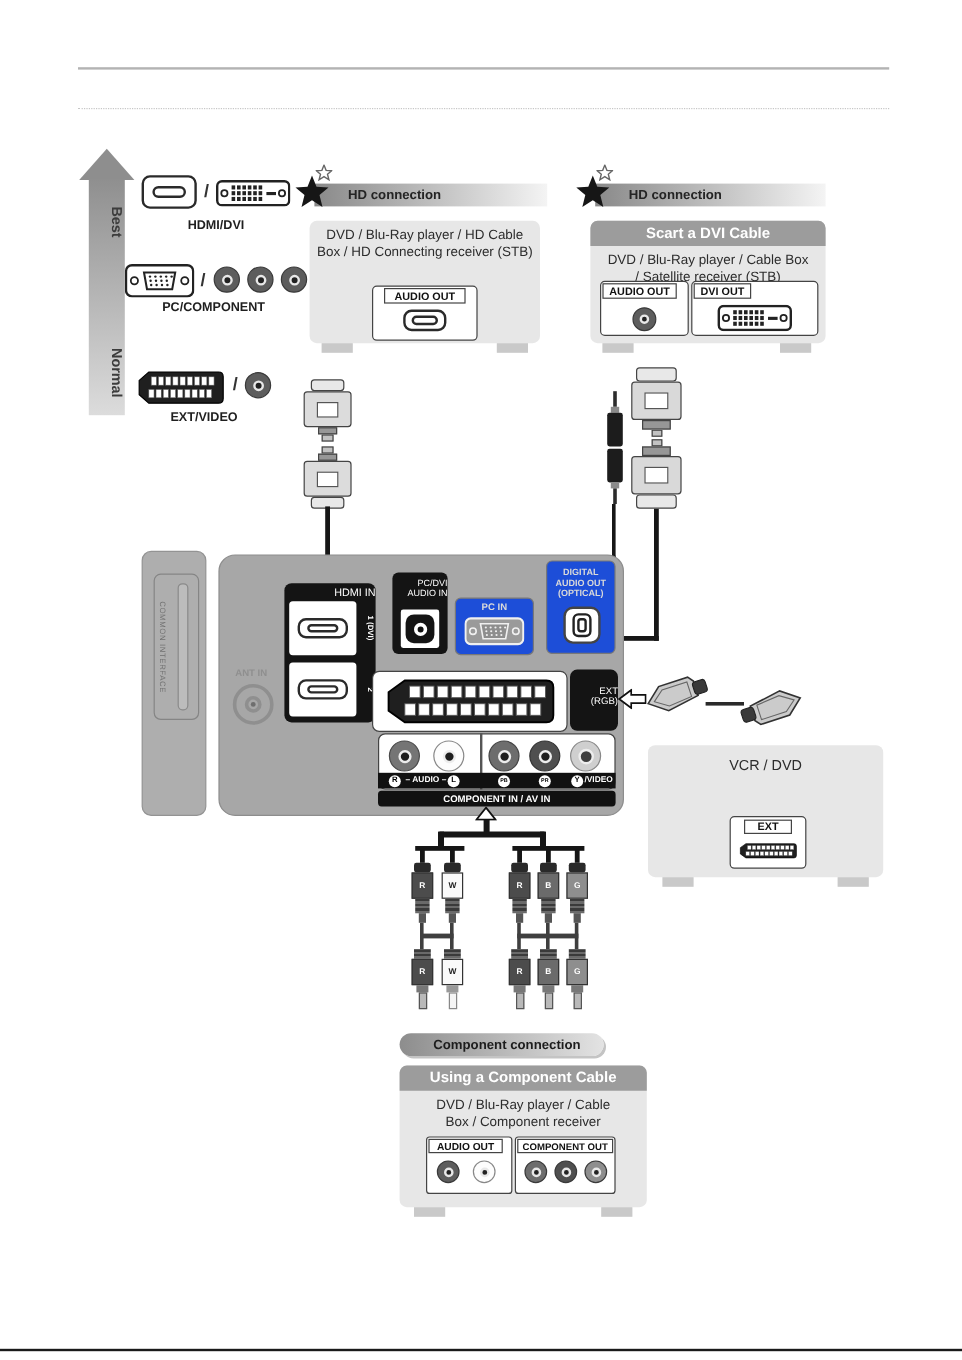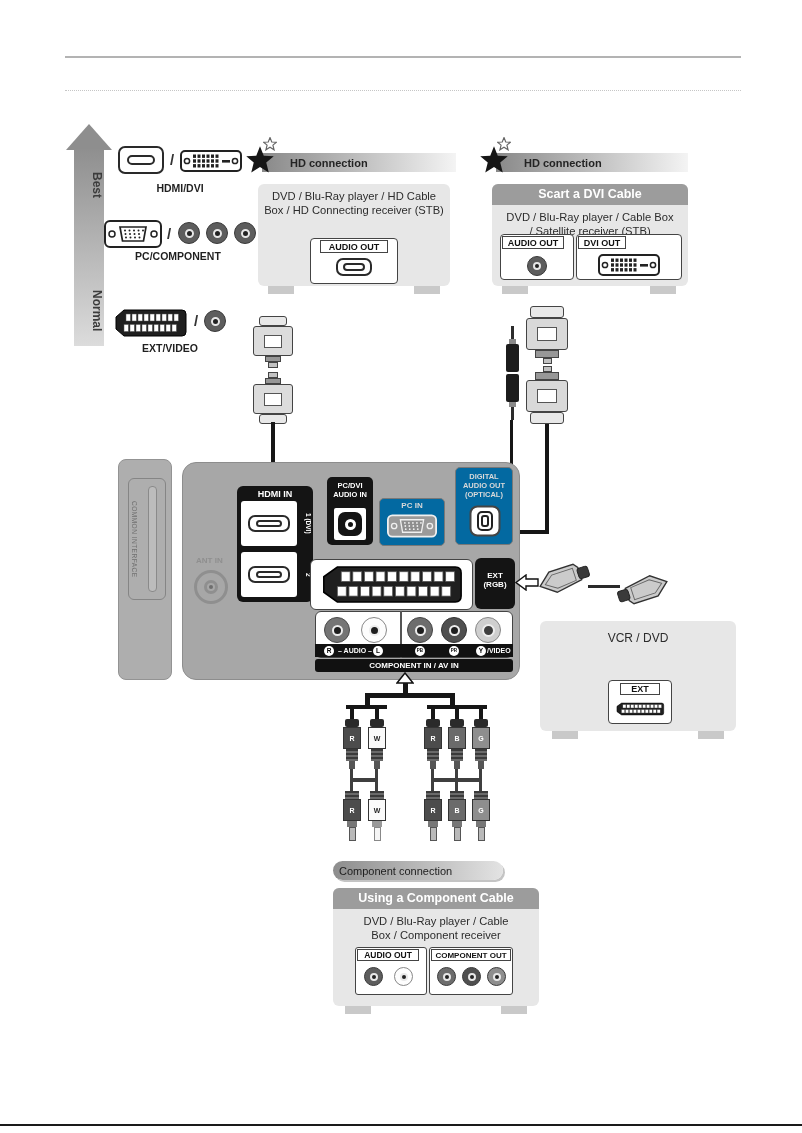--- a/index.html
+++ b/index.html
@@ -27,40 +27,40 @@
   .row-label { font-size:10.5px; font-weight:bold; color:#1f1f1f; text-align:center; }
   .hdmi-outline { border:2px solid #2a2a2a; border-radius:7px; background:#fff; }
   .hdmi-pill { border:2px solid #2a2a2a; border-radius:5px; background:#fff; }
   .rca-icon { border-radius:50%; background:#5d5d5d; border:1px solid #3a3a3a; }
   .rca-icon .mid { border-radius:50%; background:#222; border:2px solid #e8e8e8; }
 
   
   .hd-banner { background:linear-gradient(90deg,#898989,#f4f4f4); display:flex; align-items:center; }
   .hd-banner span { font-size:11px; font-weight:bold; color:#242424; padding-left:28px; }
   .pill-banner { background:linear-gradient(90deg,#8d8d8d,#e3e3e3); border-radius:10px; display:flex; align-items:center; box-shadow:2px 2px 0 #c4c4c4; }
-  .pill-banner span { font-size:11px; font-weight:normal; color:#1d1d1d; padding-left:6px; }
+  .pill-banner span { font-size:11px; font-weight:bold; color:#1d1d1d; padding-left:28px; }
 
   
   .info-box { background:#e7e7e7; border-radius:6px; }
   .info-box .hd { background:#9c9c9c; border-radius:6px 6px 0 0; color:#fff; font-weight:bold; font-size:12.5px; text-align:center; line-height:21px; height:21px; }
   .body-line { font-size:11.2px; color:#2c2c2c; text-align:center; line-height:14px; }
   .foot { background:#c9c9c9; }
   .port-box { background:#fff; border:1.5px solid #444; border-radius:4px; }
   .port-label { background:#fff; border:1px solid #444; font-size:9px; font-weight:bold; color:#111; text-align:center; }
 
   
   .jack { border-radius:50%; position:absolute; }
   .jack .mid { border-radius:50%; background:#1e1e1e; border:2px solid #ededed; }
 
   
   .panel-main { background:#a7a7a7; border:1px solid #8d8d8d; border-radius:14px; }
   .panel-ci { background:#aeaeae; border:1px solid #939393; border-radius:8px; }
   .blk { background:#141414; border-radius:6px; }
-  .blk-label { color:#fff; font-weight:bold; text-align:center; }
-  .gray-blk { background:#0369a1; border:1px solid #787878; border-radius:5px; }
+  .blk-label { color:#fff; font-weight:normal; text-align:right; }
+  .gray-blk { background:#1d4ed8; border:1px solid #787878; border-radius:5px; }
   .gray-blk-label { color:#d9d9d9; font-weight:bold; text-align:center; }
 
   
   .wire { background:#161616; position:absolute; }
   .wire-thin { background:#2a2a2a; position:absolute; }
   .plug-cap { background:#e8e8e8; border:1px solid #444; border-radius:3px; }
   .plug-body { background:#dcdcdc; border:1px solid #444; border-radius:3px; display:flex; align-items:center; justify-content:center; }
   .plug-window { background:#fff; border:1.5px solid #555; }
   .plug-neck { background:#979797; border:1px solid #444; }
   .plug-tip { background:#c2c2c2; border:1px solid #444; }

